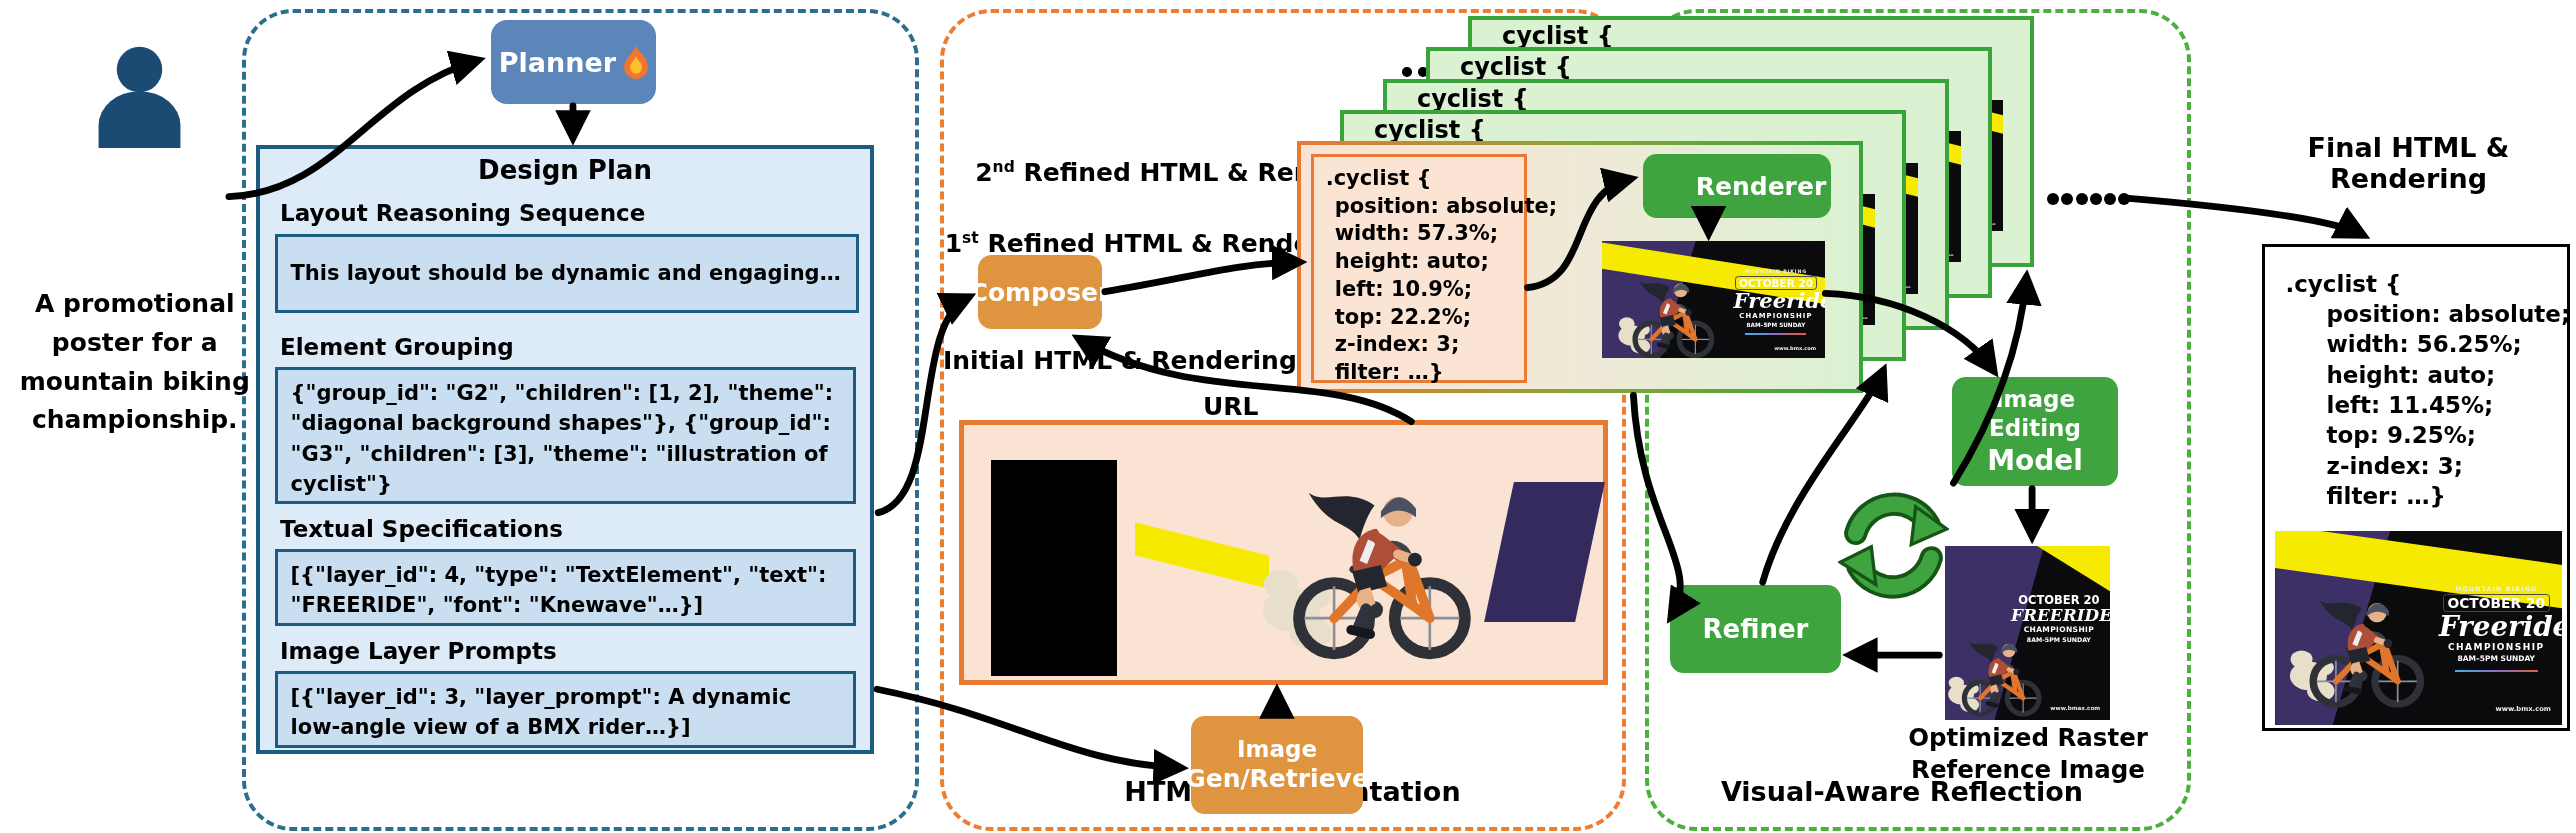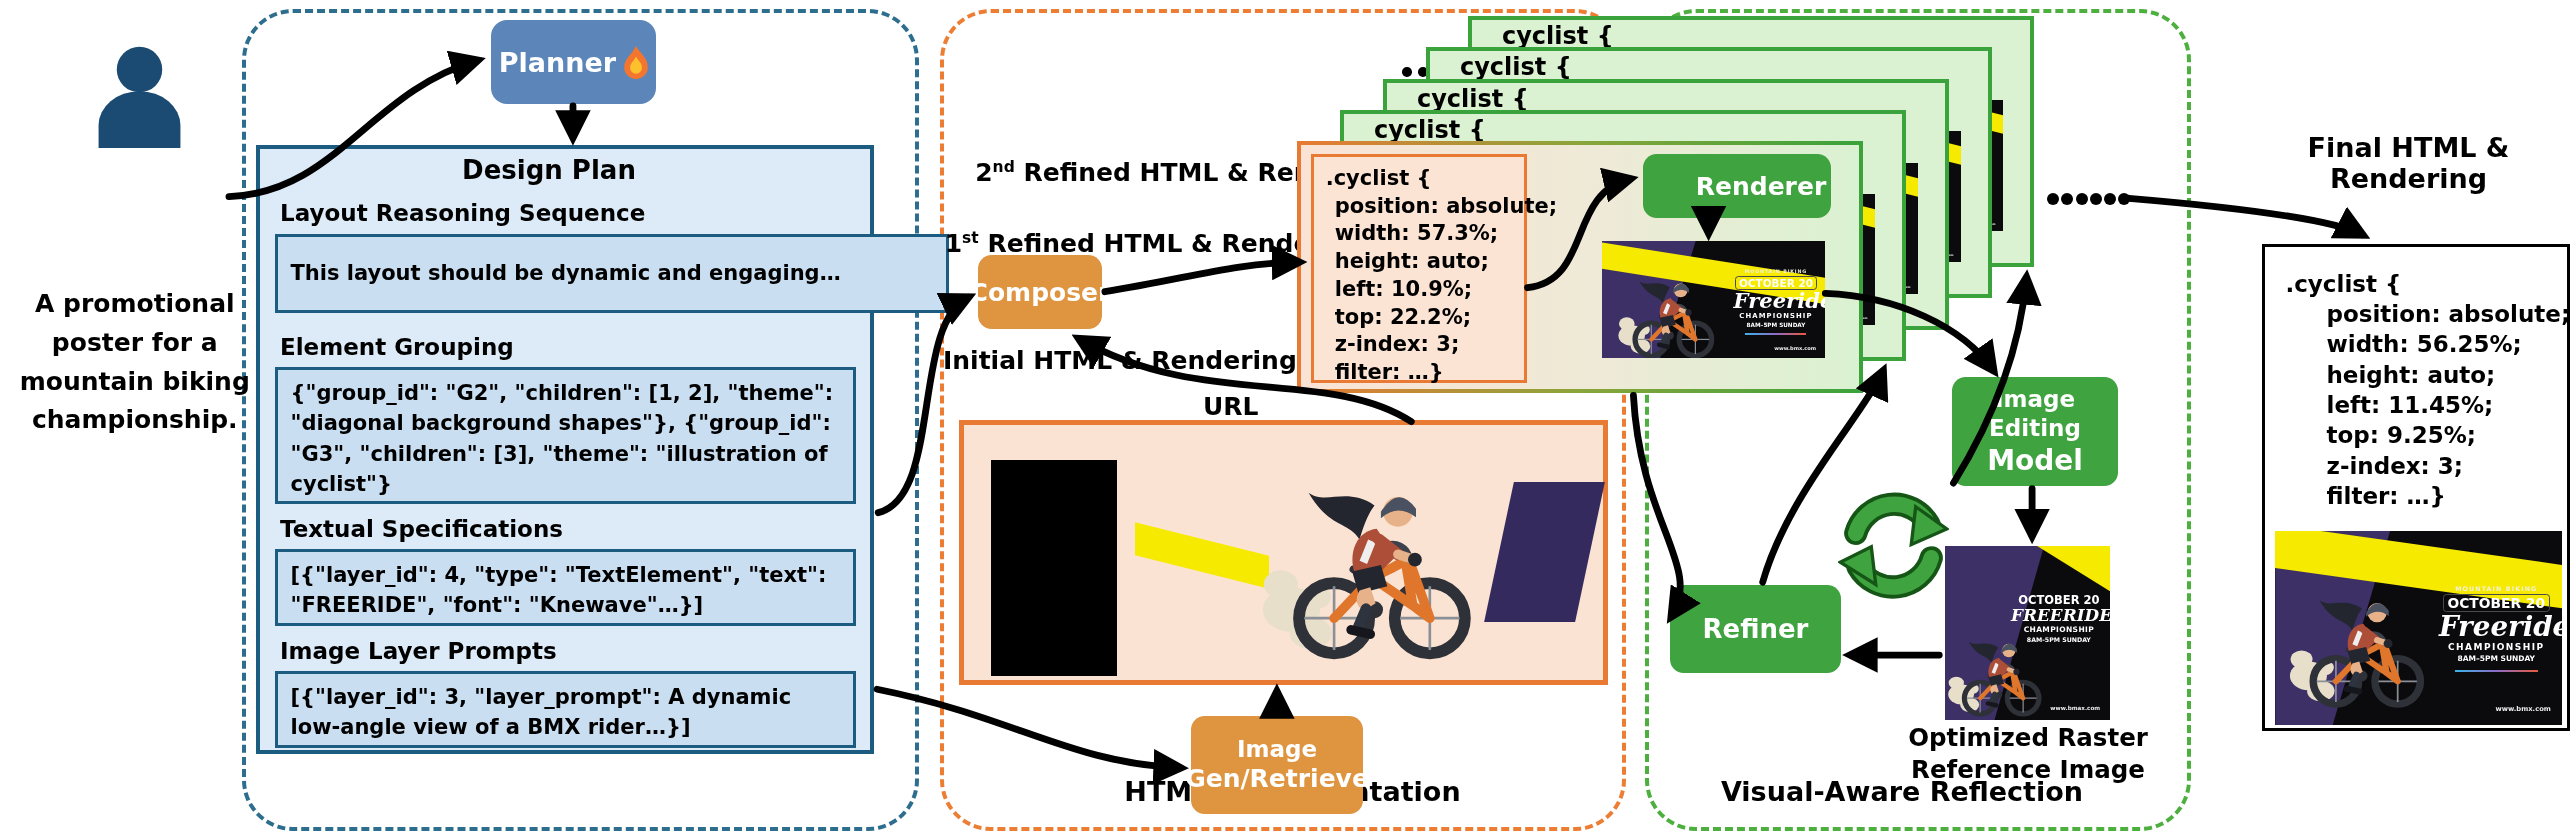--- a/index.html
+++ b/index.html
@@ -94,24 +94,24 @@
     <div style="display:flex;align-items:center;gap:8px;">
       <span style="font-size:27px;">Planner</span>
       <svg width="24" height="33" viewBox="0 0 40 56">
         <path d="M20 0 C28 14 40 20 40 36 A20 20 0 0 1 0 36 C0 22 12 16 20 0 Z" fill="#f4752e"></path>
         <path d="M20 18 C24 26 30 28 30 37 A10 10 0 0 1 10 37 C10 29 16 27 20 18 Z" fill="#fcc12e"></path>
       </svg>
     </div>
   </div>
 
   <div class="abs" style="left:256px;top:145px;width:618px;height:609px;background:#dcebf7;border:4.6px solid #1b5c80;box-sizing:border-box;"></div>
-  <div class="abs" style="left:240px;top:155px;width:618px;text-align:center;font-size:26px;font-weight:700;">Design Plan</div>
+  <div class="abs" style="left:256px;top:155px;width:618px;text-align:center;font-size:26px;font-weight:700;">Design Plan</div>
 
   <div class="plan-label" style="left:280px;top:200px;">Layout Reasoning Sequence</div>
-  <div class="plan-box" style="left:275px;top:234px;width:674px;height:79px;display:flex;align-items:center;">This layout should be dynamic and engaging…</div>
+  <div class="plan-box" style="left:275px;top:234px;width:584px;height:79px;display:flex;align-items:center;">This layout should be dynamic and engaging…</div>
 
   <div class="plan-label" style="left:280px;top:334px;">Element Grouping</div>
   <div class="plan-box" style="left:275px;top:367px;width:581px;height:137px;">{"group_id": "G2", "children": [1, 2], "theme": "diagonal background shapes"}, {"group_id": "G3", "children": [3], "theme": "illustration of cyclist"}</div>
 
   <div class="plan-label" style="left:280px;top:516px;">Textual Specifications</div>
   <div class="plan-box" style="left:275px;top:549px;width:581px;height:77px;">[{"layer_id": 4, "type": "TextElement", "text": "FREERIDE", "font": "Knewave"…}]</div>
 
   <div class="plan-label" style="left:280px;top:638px;">Image Layer Prompts</div>
   <div class="plan-box" style="left:275px;top:671px;width:581px;height:77px;">[{"layer_id": 3, "layer_prompt": A dynamic low-angle view of a BMX rider…}]</div>
 

